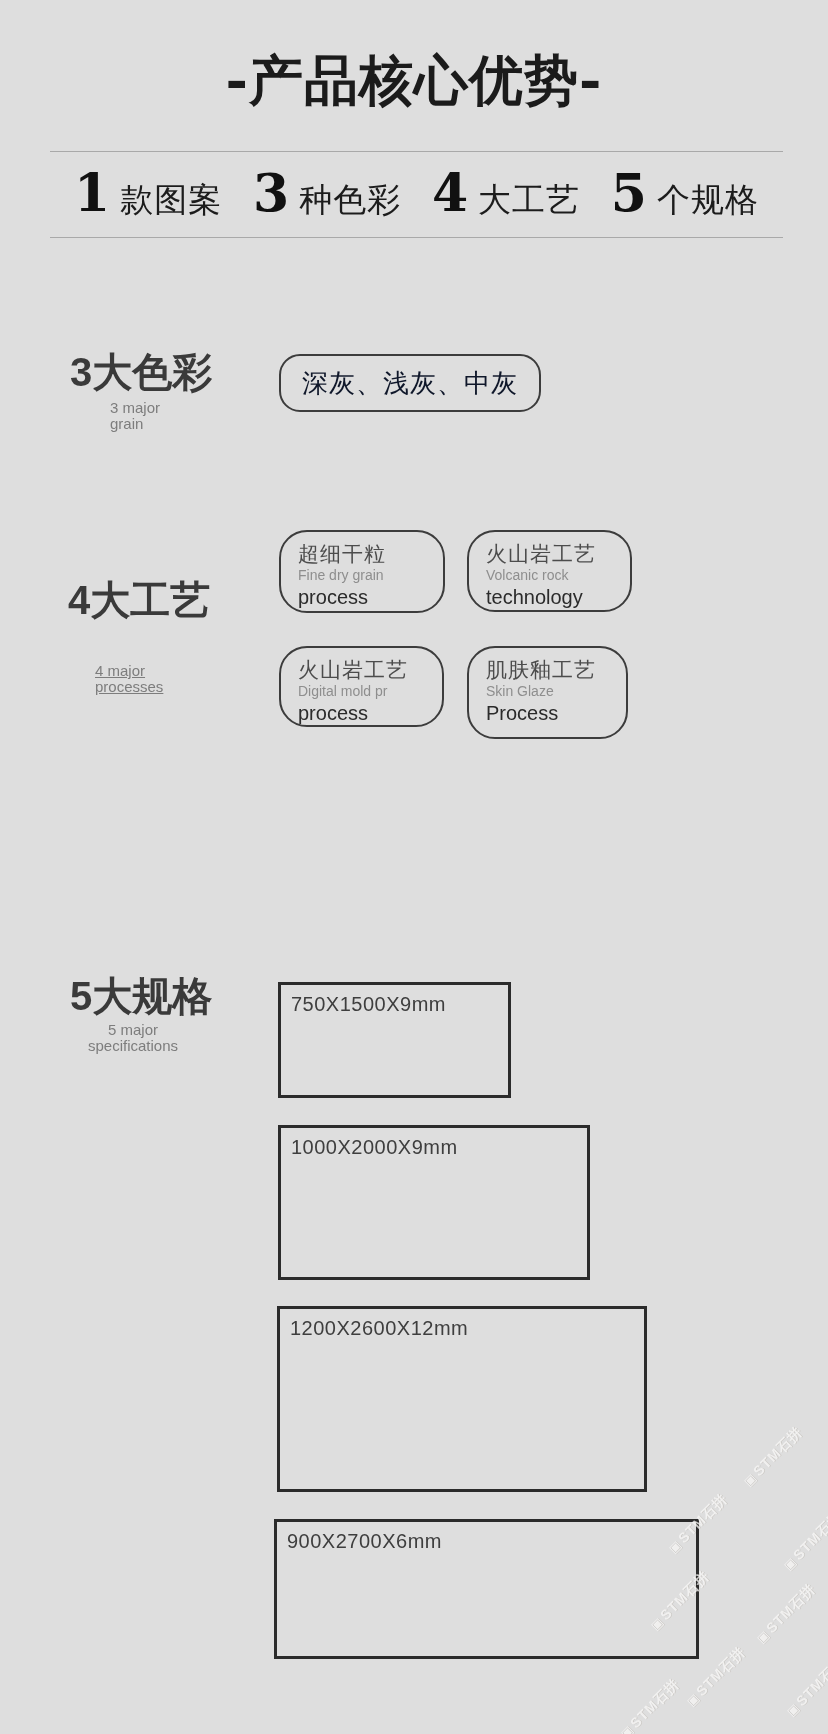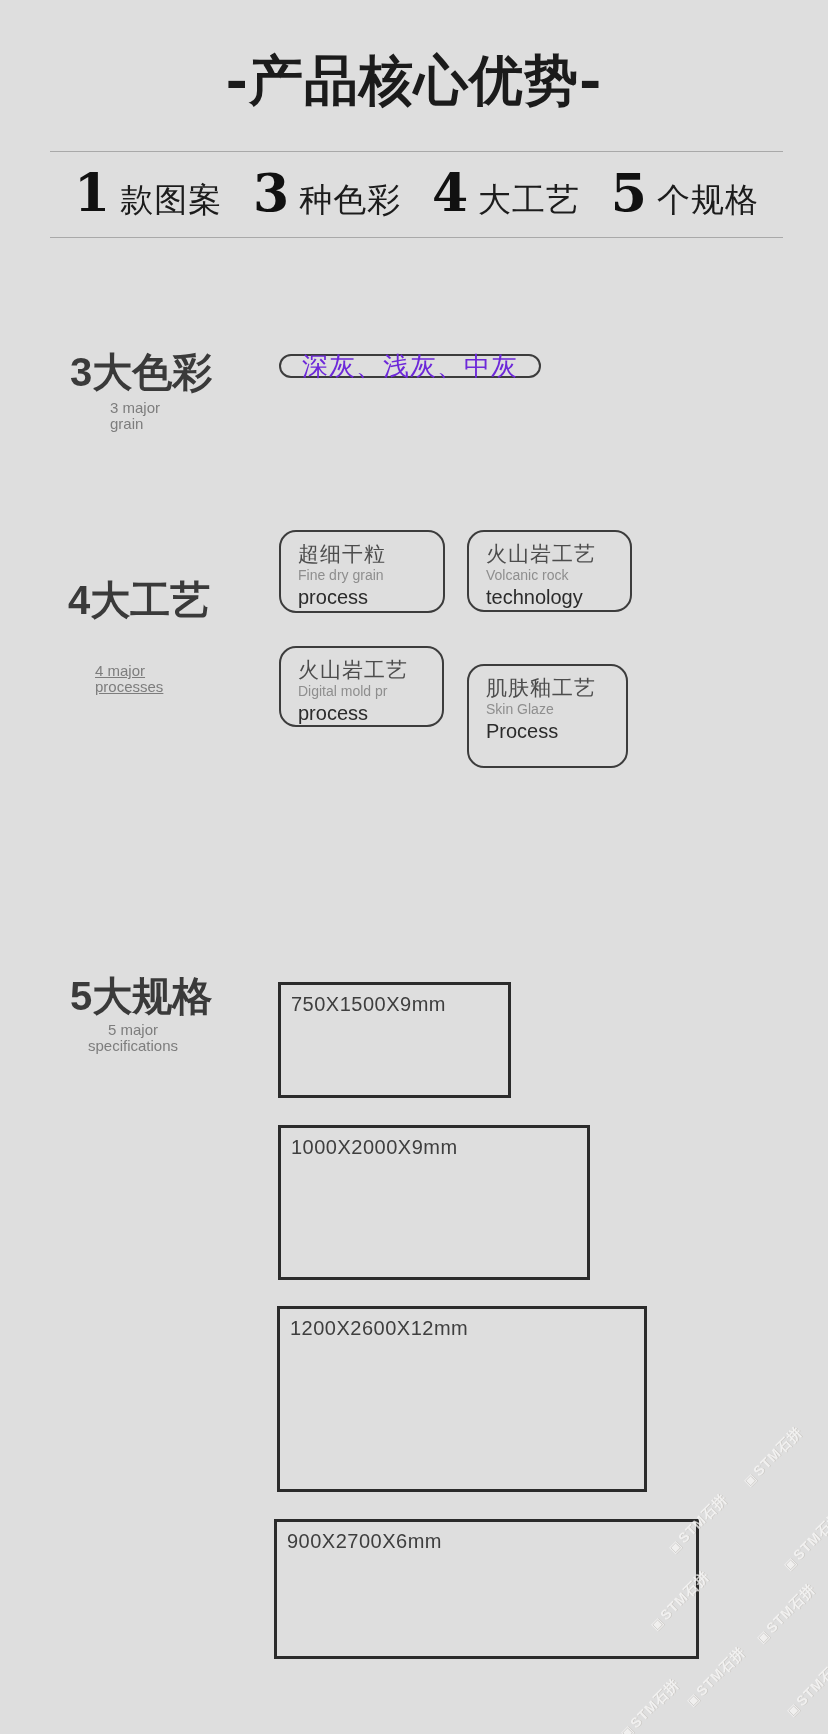--- a/index.html
+++ b/index.html
@@ -42,40 +42,40 @@
     line-height:1;letter-spacing:0px;white-space:nowrap;
   }
   .sec-sub{
     position:absolute;
     font-size:15px;line-height:16px;color:#7d7d7d;
     white-space:nowrap;
   }
   .sec-sub.centered{text-align:center;white-space:normal;}
   
   .color-pill{
-    position:absolute;left:279px;top:354px;width:262px;height:24px;
+    position:absolute;left:279px;top:354px;width:262px;height:58px;
     box-sizing:border-box;
     border:2px solid #3c3c3c;border-radius:21px;
     display:flex;align-items:center;justify-content:center;
-    font-size:26px;color:#6d28d9;letter-spacing:1px;
+    font-size:26px;color:#0f172a;letter-spacing:1px;
   }
   
   .proc-box{
     position:absolute;box-sizing:border-box;
-    border:2px solid #3c3c3c;border-radius:17px;
+    border:2px solid #3c3c3c;border-radius:28px;
     padding:9px 0 0 17px;
     background:transparent;
   }
   .proc-box .zh{font-size:21px;line-height:26px;color:#4c4c4c;letter-spacing:1px;}
   .proc-box .en{font-size:14px;line-height:17px;color:#8e8e8e;}
   .proc-box .en-bold{font-size:20px;line-height:27px;font-weight:400;color:#2b2b2b;}
   .proc-1{left:279px;top:530px;width:166px;height:83px;}
   .proc-2{left:467px;top:530px;width:165px;height:82px;}
   .proc-3{left:279px;top:646px;width:165px;height:81px;}
-  .proc-4{left:467px;top:664px;width:161px;height:104px;}
+  .proc-4{left:467px;top:646px;width:161px;height:93px;}
   
   .spec-rect{
     position:absolute;box-sizing:border-box;
     border:3px solid #2b2b2b;
     padding:8px 0 0 10px;
     font-size:20px;color:#3e3e3e;letter-spacing:0.5px;
     background:transparent;
   }
   .spec-1{left:278px;top:863px;width:189px;height:93px;}
   .spec-2{left:278px;top:982px;width:233px;height:116px;}

